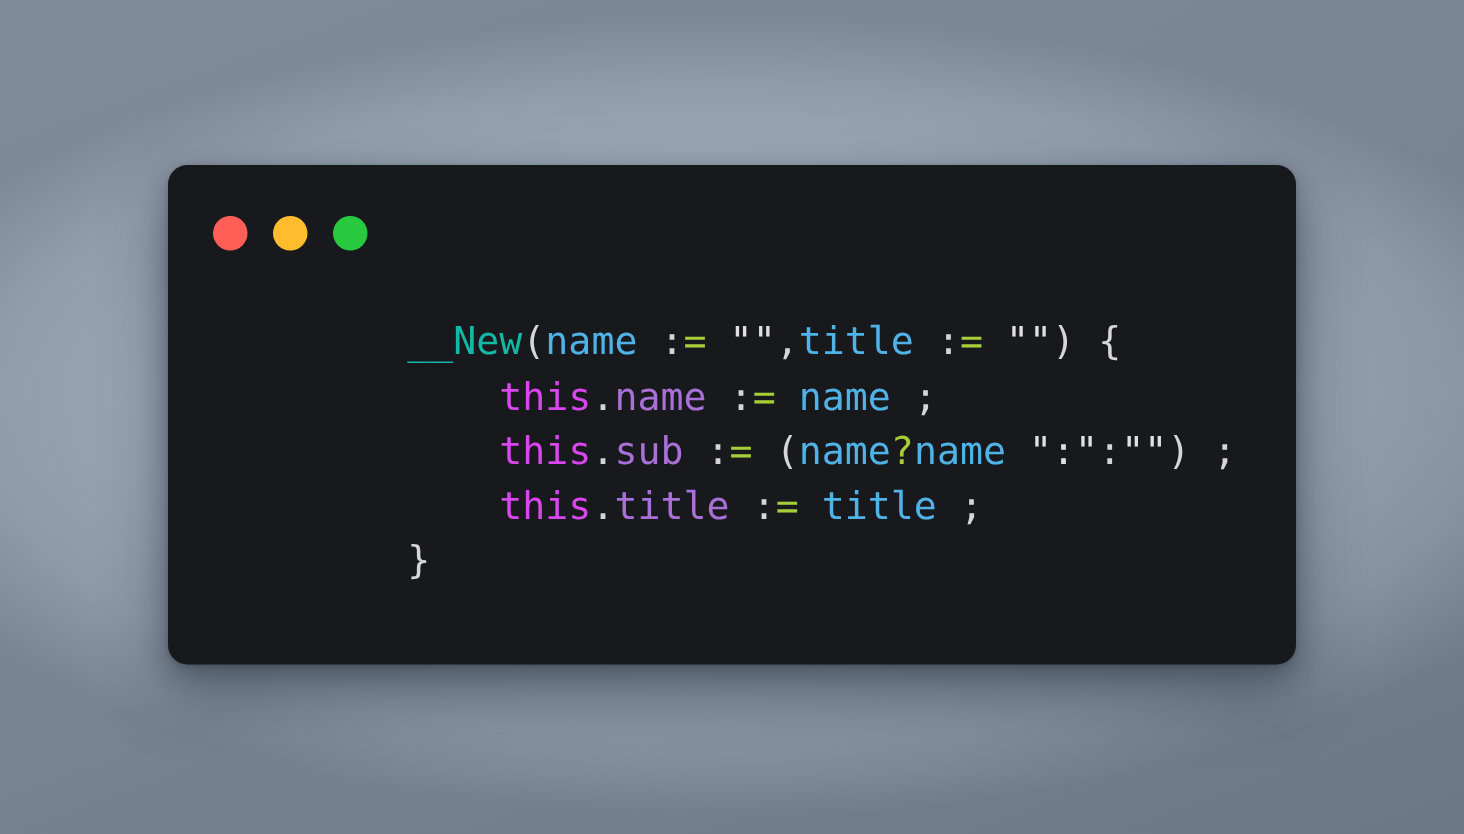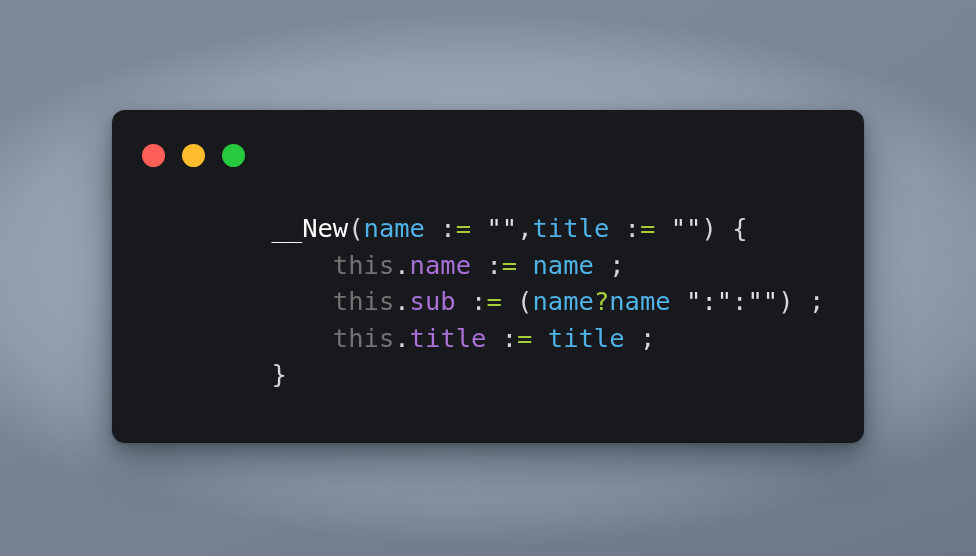--- a/index.html
+++ b/index.html
@@ -77,25 +77,25 @@
     line-height: 36.5px;
     white-space: pre;
     letter-spacing: 0px;
     padding-left: 98px;
     box-sizing: border-box;
   }
   .line { display: block; height: 36.5px; }
 
   .tok { display: inline; }
   .t-punct  { color: #d6d6d6; }
-  .t-func   { color: #ffffff; }
+  .t-func   { color: #14b8a6; }
   .t-ident  { color: #4fb3e8; }
   .t-op     { color: #a6ce39; }
   .t-colon  { color: #d6d6d6; }
-  .t-this   { color: #737373; }
+  .t-this   { color: #d946ef; }
   .t-prop   { color: #a970d8; }
   .t-string { color: #e0e0e0; }
   .t-space  { color: transparent; }
 </style>
 </head>
 <body>
 
 <div id="backdrop"></div>
 <div id="vignette"></div>
 

